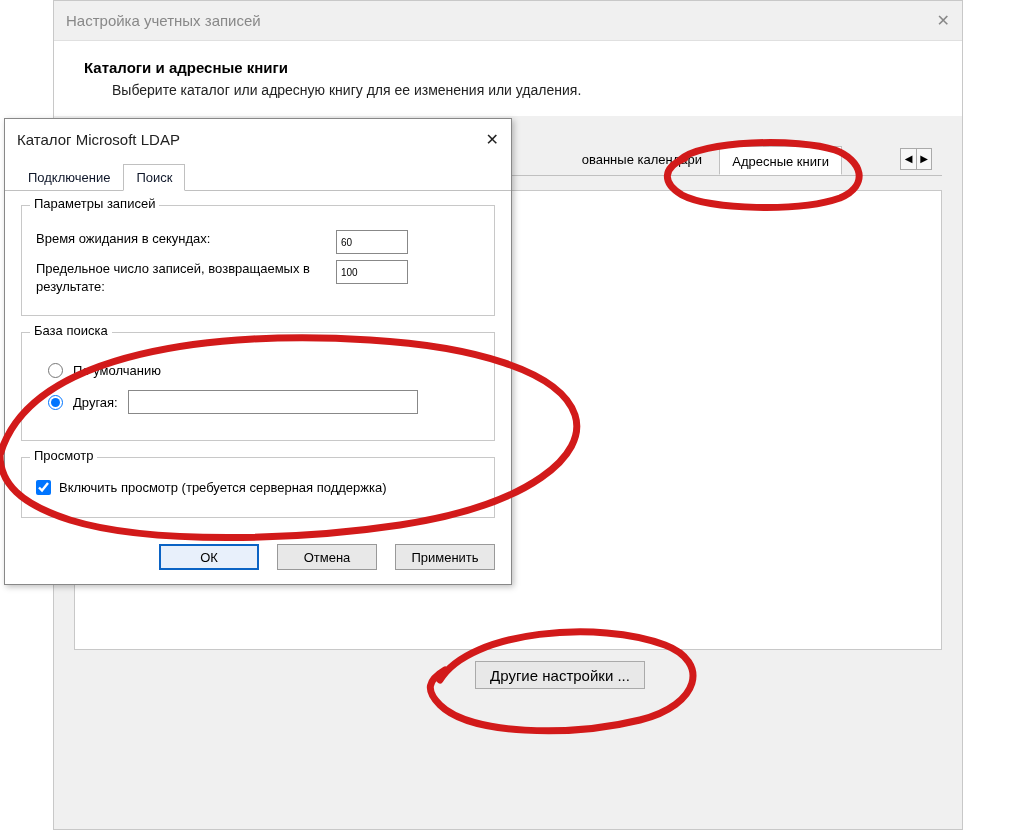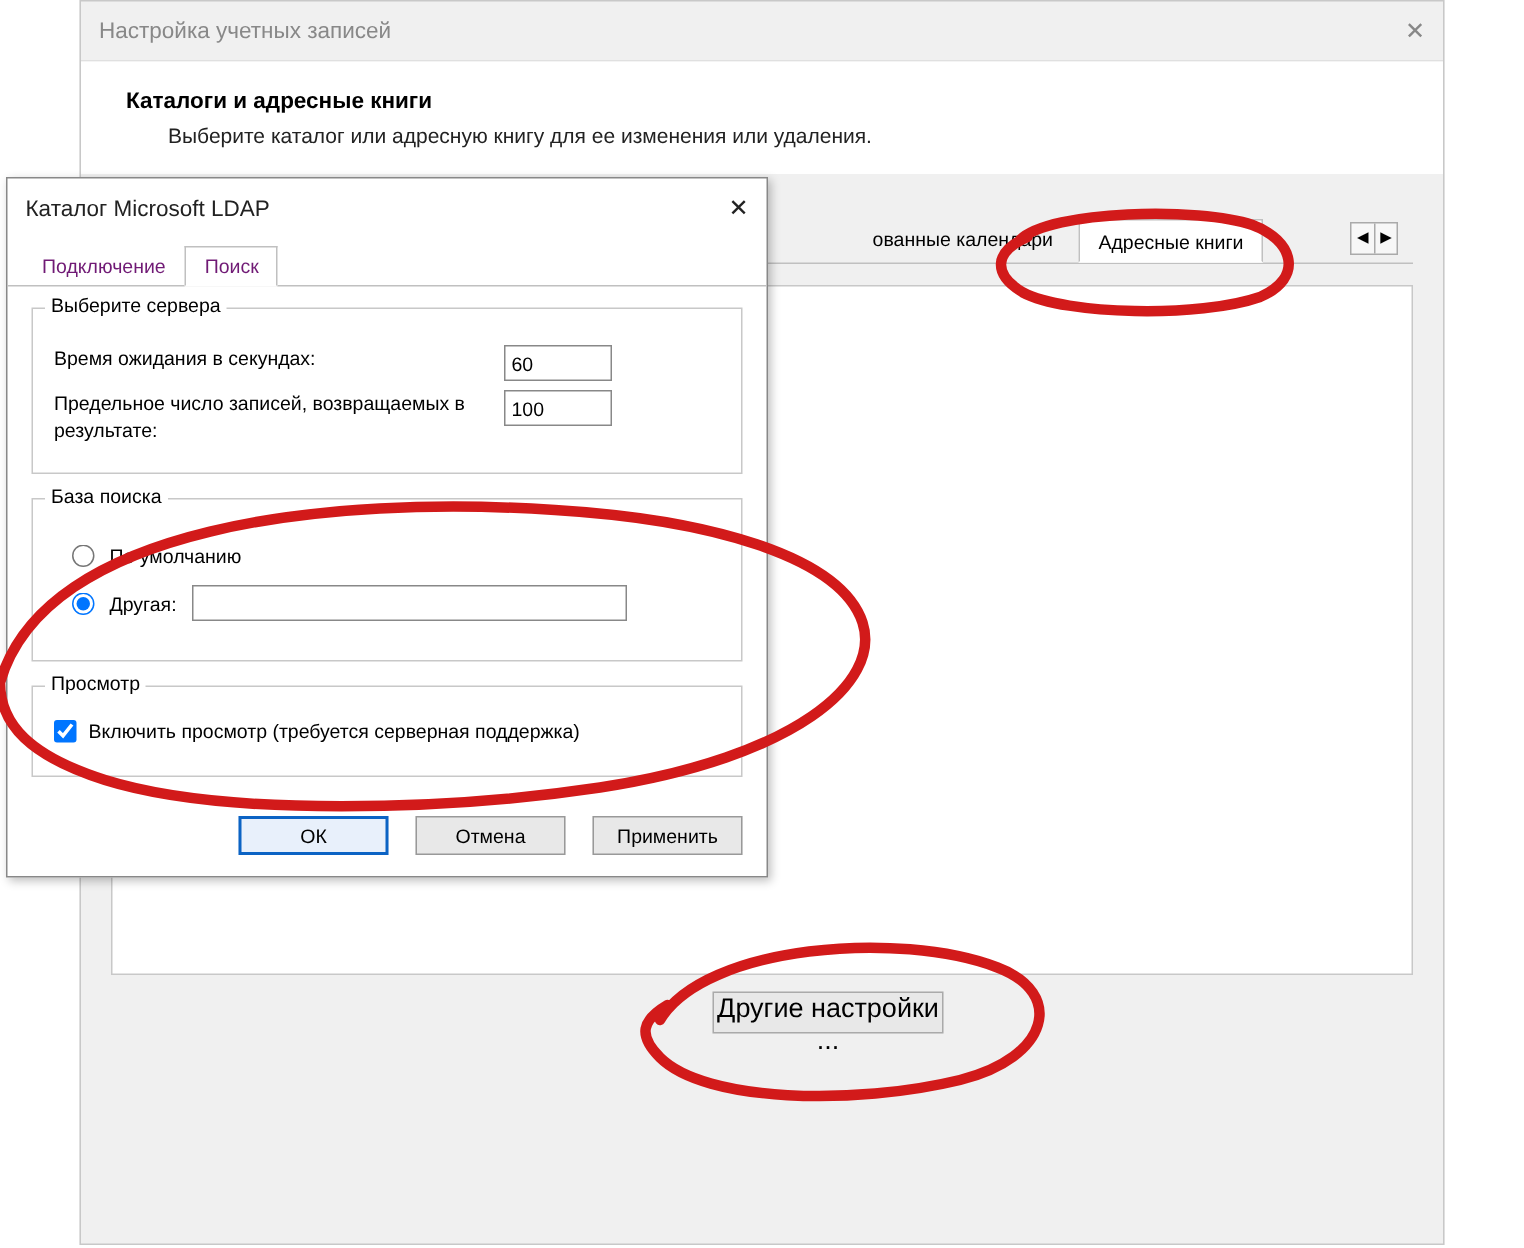--- a/index.html
+++ b/index.html
@@ -112,25 +112,25 @@
     color: #222;
     position: relative;
   }
   .catalogs-text { margin-bottom: 70px; }
   .inet-text { margin-bottom: 40px; }
 
   .other-settings-btn {
     position: absolute;
     left: 400px;
     top: 470px;
-    width: 154px;
+    width: 170px;
     height: 28px;
     background: #e8e8e8;
     border: 1px solid #aaa;
-    font-size: 18px;
+    font-size: 15px;
   }
 
   
   .ldap-dialog {
     position: absolute;
     left: 4px;
     top: 118px;
     width: 508px;
     background: #fff;
     border: 1px solid #888;
@@ -154,21 +154,21 @@
   }
   .ldap-tabs {
     display: flex;
     border-bottom: 1px solid #c0c0c0;
     padding: 0 10px;
     margin-top: 4px;
   }
   .ldap-tab {
     padding: 5px 12px;
     font-size: 13px;
-    color: #701a75;
+    color: #0f172a;
     border: 1px solid transparent;
     position: relative;
     top: 1px;
   }
   .ldap-tab.active {
     border: 1px solid #c0c0c0;
     border-bottom-color: #fff;
     background: #fff;
   }
 
@@ -197,21 +197,21 @@
   .form-row label {
     width: 300px;
     font-size: 13px;
     line-height: 1.35;
   }
   .form-row input[type="text"] {
     width: 72px;
     height: 24px;
     border: 1px solid #888;
     padding: 0 4px;
-    font-size: 13px;
+    font-size: 10px;
   }
 
   .radio-row {
     display: flex;
     align-items: center;
     margin: 12px 0 12px 12px;
     gap: 10px;
   }
   .radio-row input[type="radio"] {
     width: 15px; height: 15px;
@@ -304,21 +304,21 @@
   </div>
 
   <div class="ldap-tabs">
     <div class="ldap-tab">Подключение</div>
     <div class="ldap-tab active">Поиск</div>
   </div>
 
   <div class="ldap-body">
 
     <div class="groupbox">
-      <span class="groupbox-title">Выберите сервера</span>
+      <span class="groupbox-title">Параметры записей</span>
       <div class="form-row">
         <label>Время ожидания в секундах:</label>
         <input type="text" value="60" style="">
       </div>
       <div class="form-row">
         <label>Предельное число записей, возвращаемых в результате:</label>
         <input type="text" value="100" style="">
       </div>
     </div>
 

